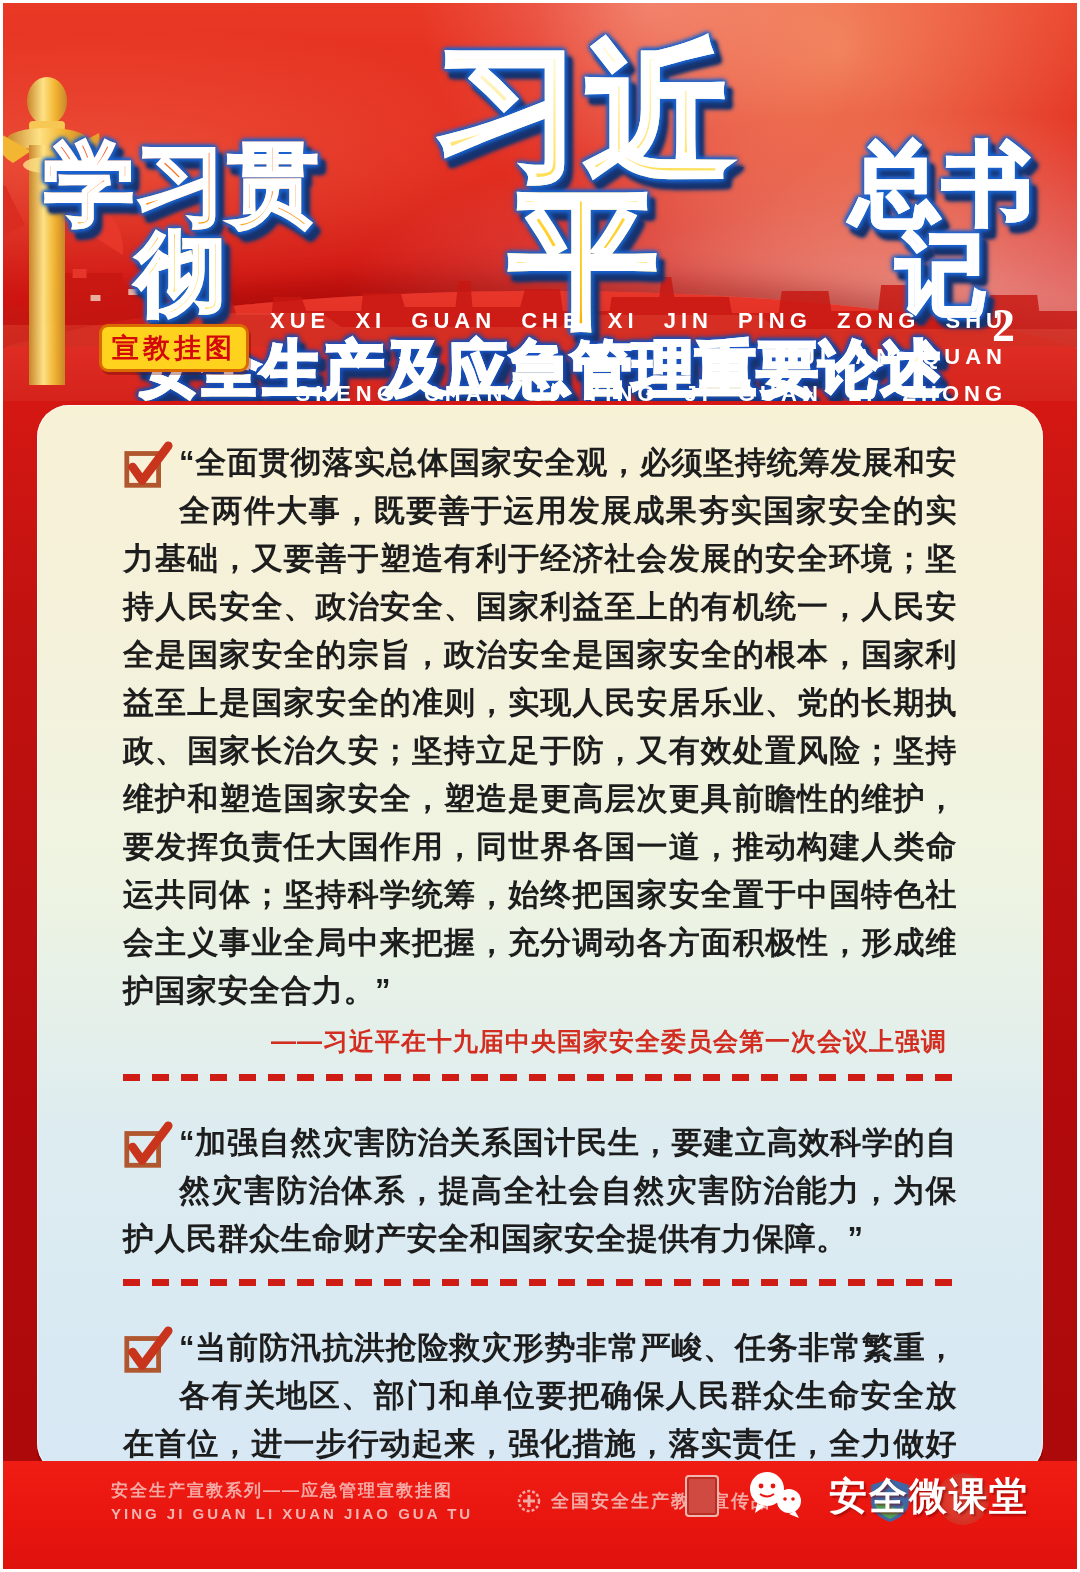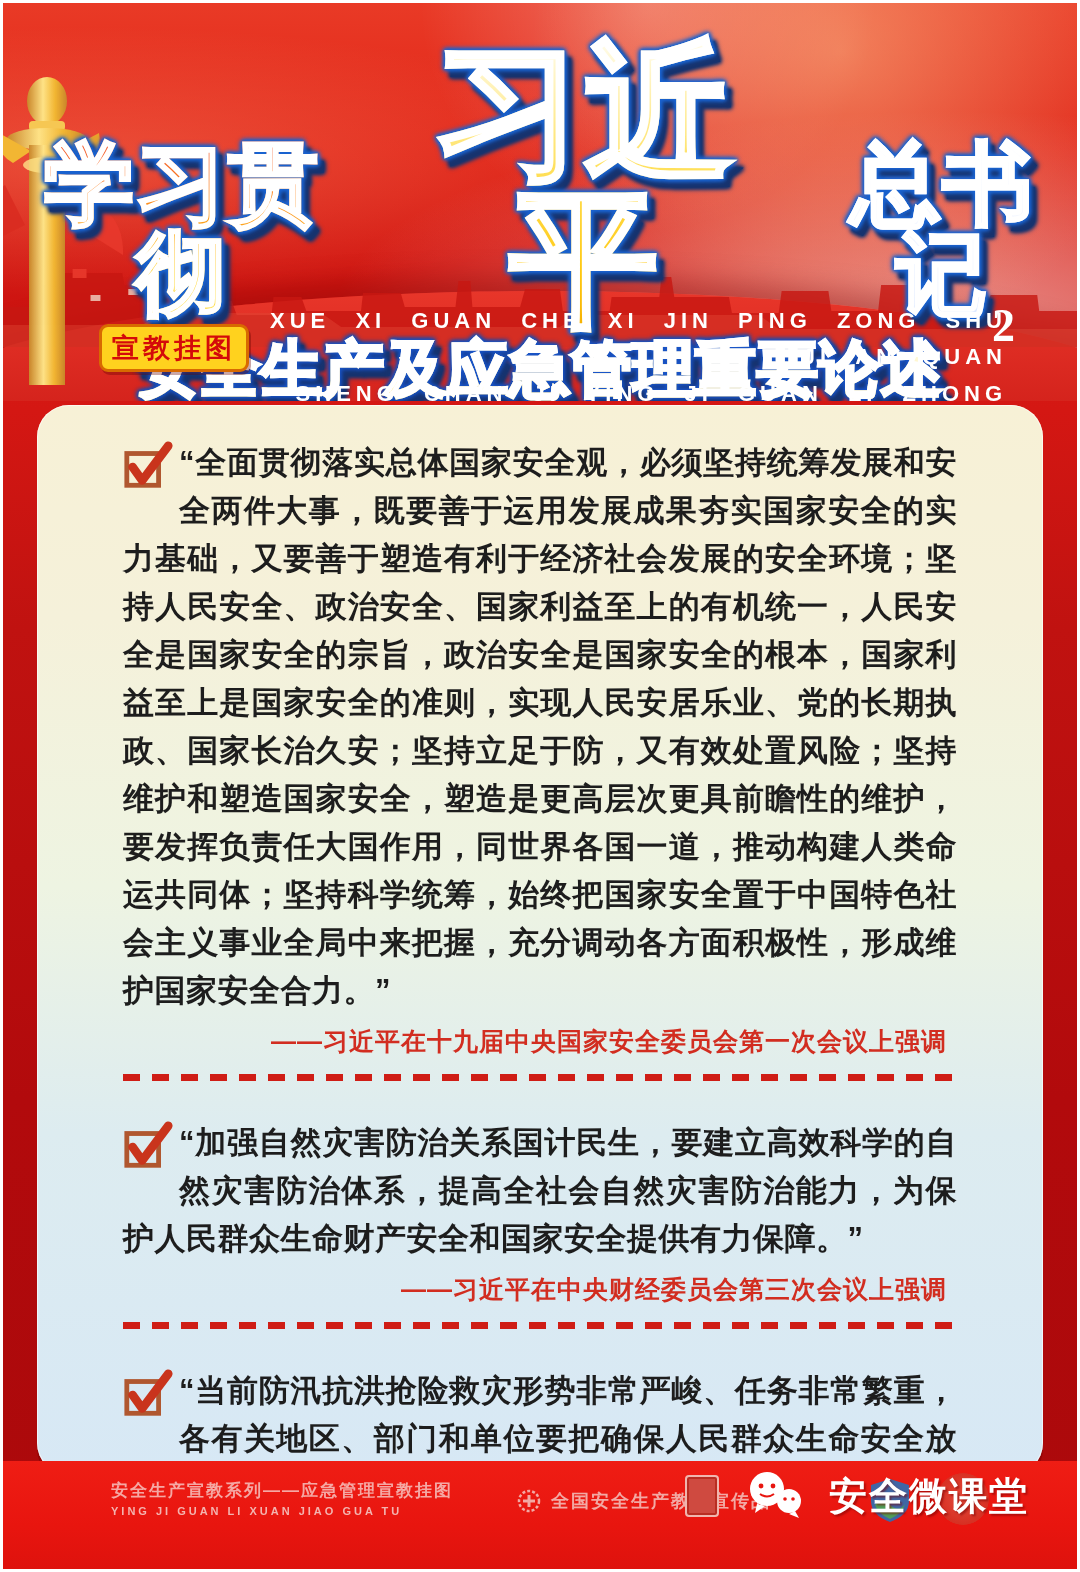--- a/index.html
+++ b/index.html
@@ -58,21 +58,21 @@
   .attribution{margin:10px 10px 0 0;font-size:25px;font-weight:700;color:#d22d20;text-align:right;letter-spacing:1px;}
   .dashed-sep{height:7px;margin:16px 0 38px 0;
     background:repeating-linear-gradient(90deg,#cf1d15 0 17px,transparent 17px 29px);}
   .quote-block{overflow:visible;}
   .qb3 .quote-text{margin-top:2px;}
   
   .footer{position:absolute;left:0;right:0;bottom:0;height:108px;
     background:linear-gradient(180deg,#ef1d14 0%,#e8150f 60%,#de120d 100%);z-index:6;}
   .f-left{position:absolute;left:108px;top:18px;color:#f5a8a4;}
   .f-left .l1{font-size:17px;font-weight:700;letter-spacing:2px;}
-  .f-left .l2{font-size:11px;font-weight:700;letter-spacing:3px;margin-top:3px;color:#f3b4b0;}
+  .f-left .l2{font-size:15px;font-weight:700;letter-spacing:3px;margin-top:3px;color:#f3b4b0;}
   .f-center{position:absolute;left:514px;top:28px;display:flex;align-items:center;gap:10px;color:#f2a9a4;}
   .f-center .txt{font-size:18px;font-weight:700;letter-spacing:2px;}
   .f-right{position:absolute;right:48px;top:8px;display:flex;align-items:center;gap:24px;}
   .brand-wrap{position:relative;display:inline-block;}
   .brand-shield{position:absolute;left:40px;top:6px;z-index:0;opacity:.9;}
   .brand-seal{position:absolute;left:108px;top:2px;width:52px;height:52px;border-radius:50%;
     background:radial-gradient(circle,#e0604f 0%,#cf3a2a 70%,rgba(207,58,42,0) 71%);opacity:.7;z-index:0;}
   .brand-text{position:relative;z-index:1;color:#ffffff;font-size:38px;font-weight:900;letter-spacing:2px;
     text-shadow:2px 2px 2px rgba(120,0,0,.5);}
   .stamp{width:30px;height:38px;border-radius:4px;background:#cf4a40;border:2px solid #f0b6ae;
@@ -152,21 +152,20 @@
     <section class="quote-block">
       <p class="quote-text">
         <span class="check">
           <svg width="50" height="52" viewBox="0 0 50 54">
             <rect x="3" y="13" width="33" height="33" fill="none" stroke="#b0572f" stroke-width="5"></rect>
             <path d="M9 27 L19 41 L46 5" fill="none" stroke="#c9341c" stroke-width="9" stroke-linecap="round" stroke-linejoin="round"></path>
           </svg>
         </span>
         <span>“加强自然灾害防治关系国计民生，要建立高效科学的自然灾害防治体系，提高全社会自然灾害防治能力，为保护人民群众生命财产安全和国家安全提供有力保障。”</span>
       </p>
-      <p class="attribution">——习近平在中央财经委员会第三次会议上强调</p>
       <div class="dashed-sep"></div>
     </section>
 
     <section class="quote-block qb3">
       <p class="quote-text">
         <span class="check">
           <svg width="50" height="52" viewBox="0 0 50 54">
             <rect x="3" y="13" width="33" height="33" fill="none" stroke="#b0572f" stroke-width="5"></rect>
             <path d="M9 27 L19 41 L46 5" fill="none" stroke="#c9341c" stroke-width="9" stroke-linecap="round" stroke-linejoin="round"></path>
           </svg>

